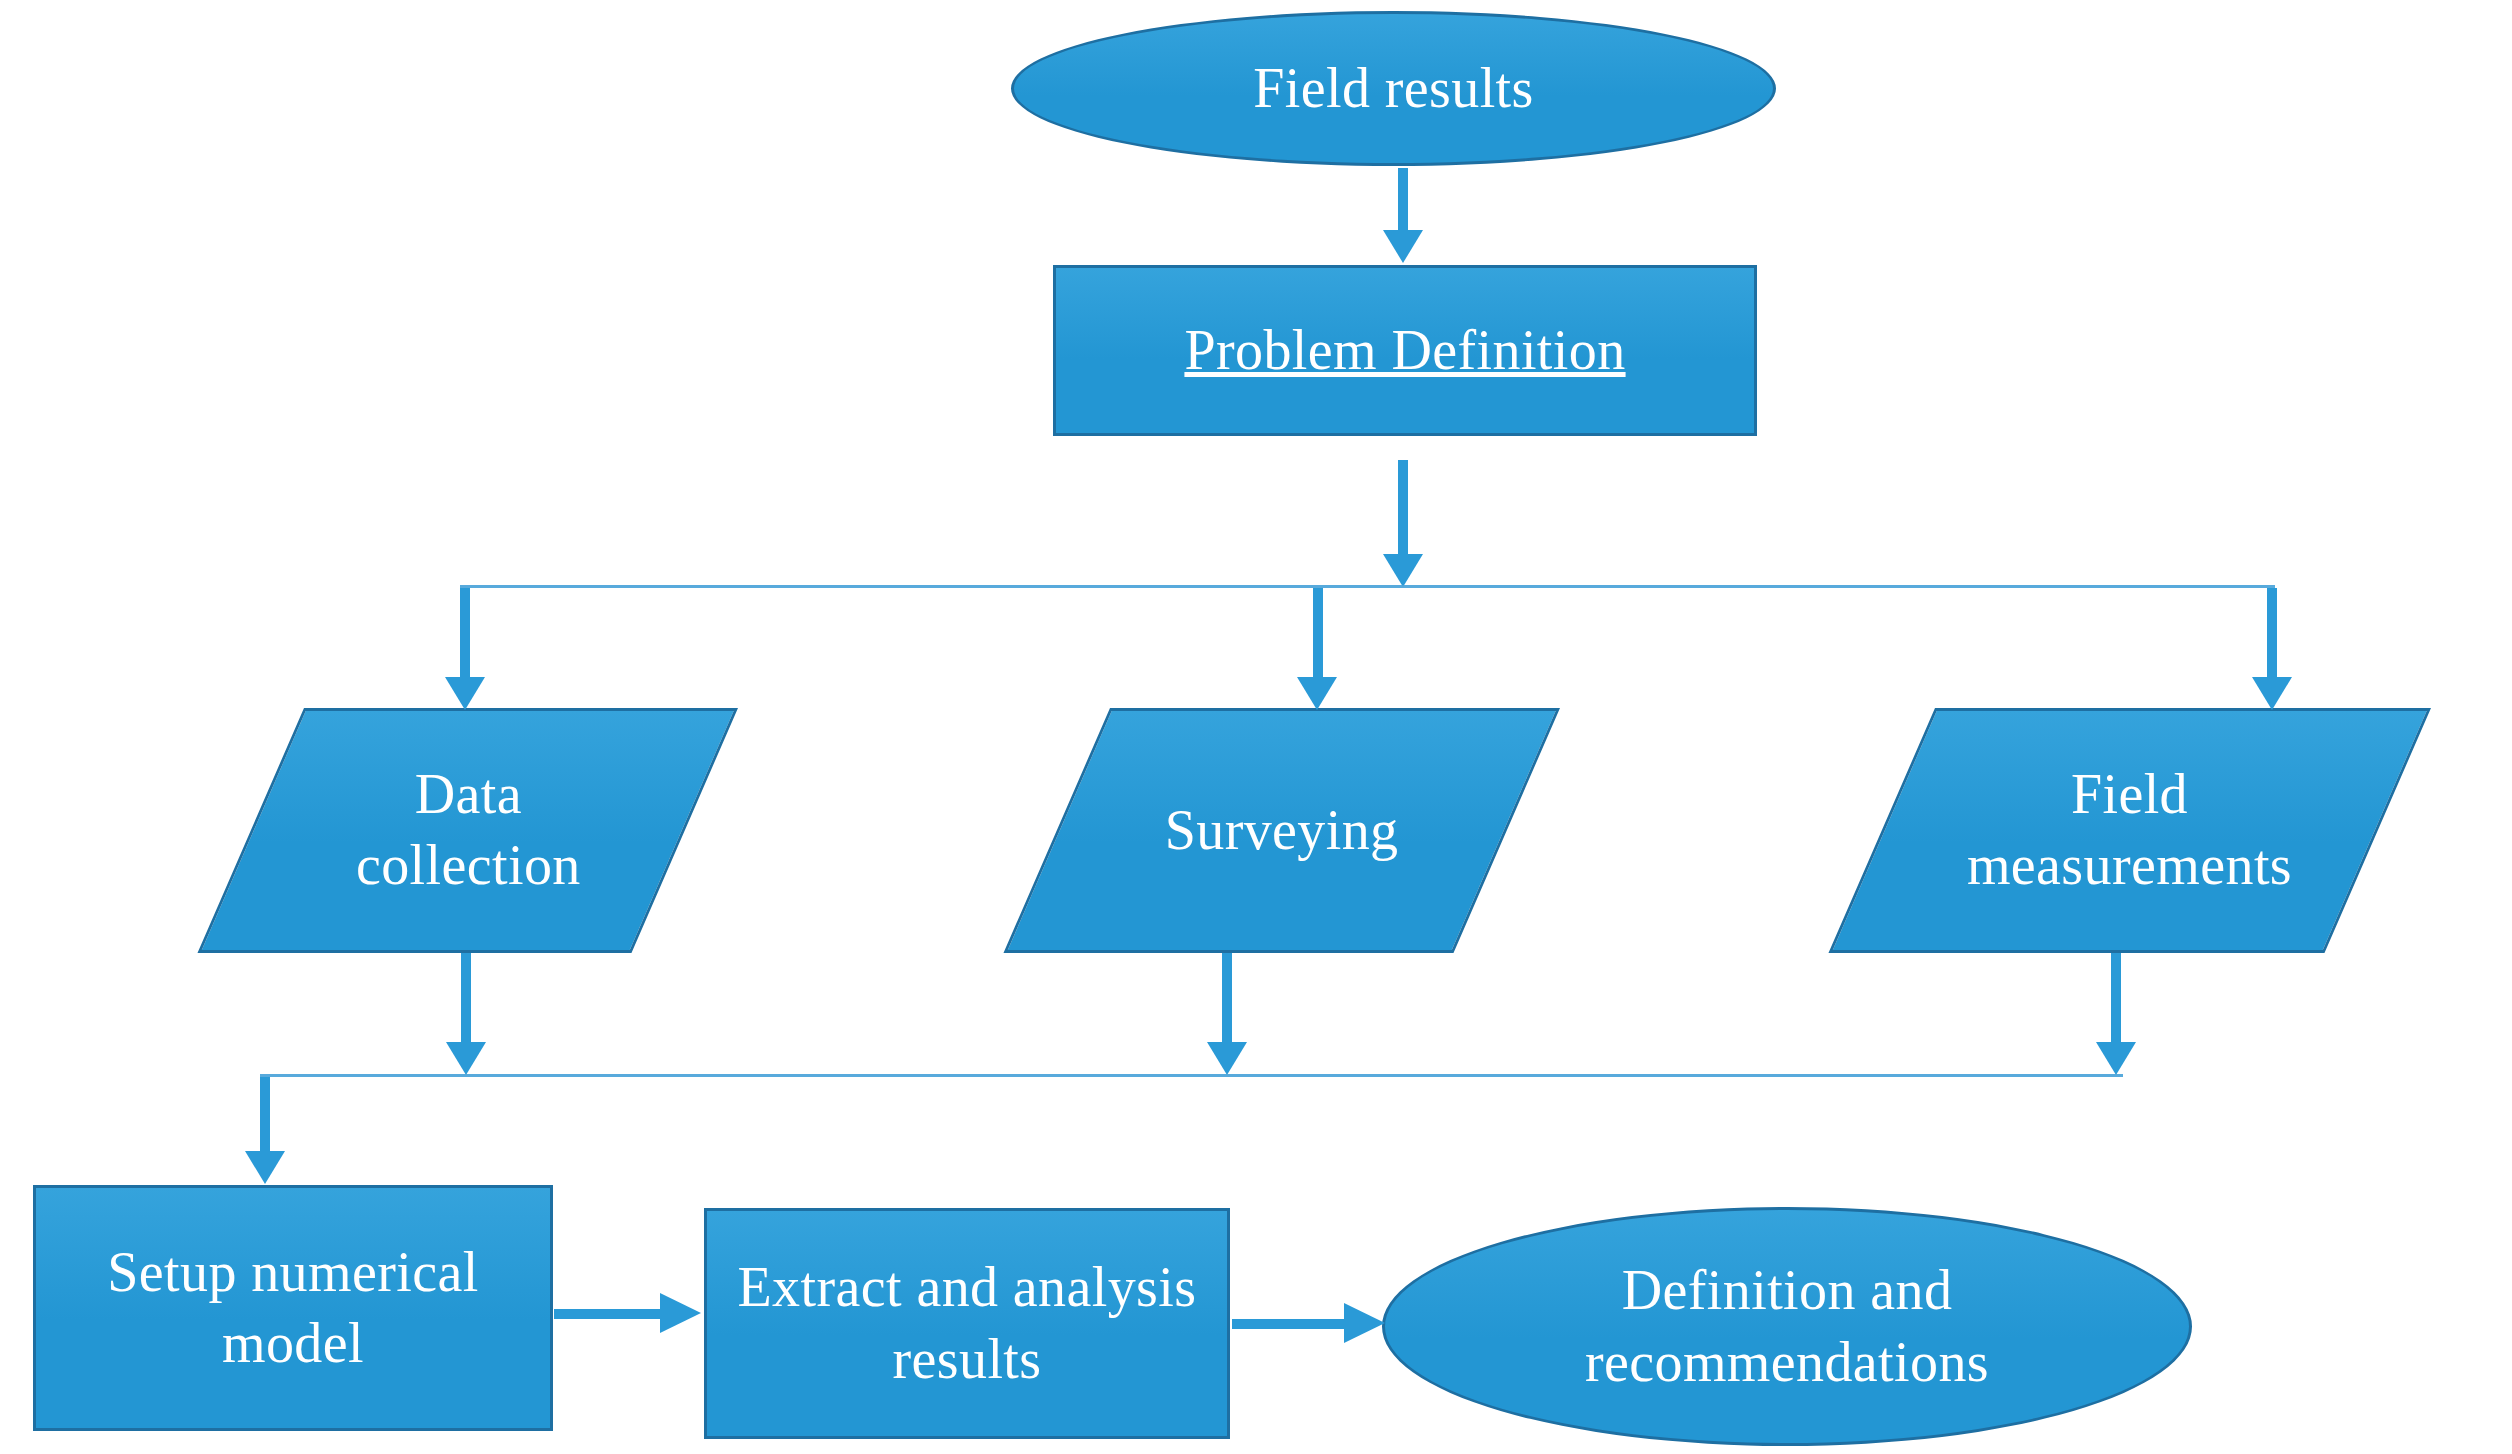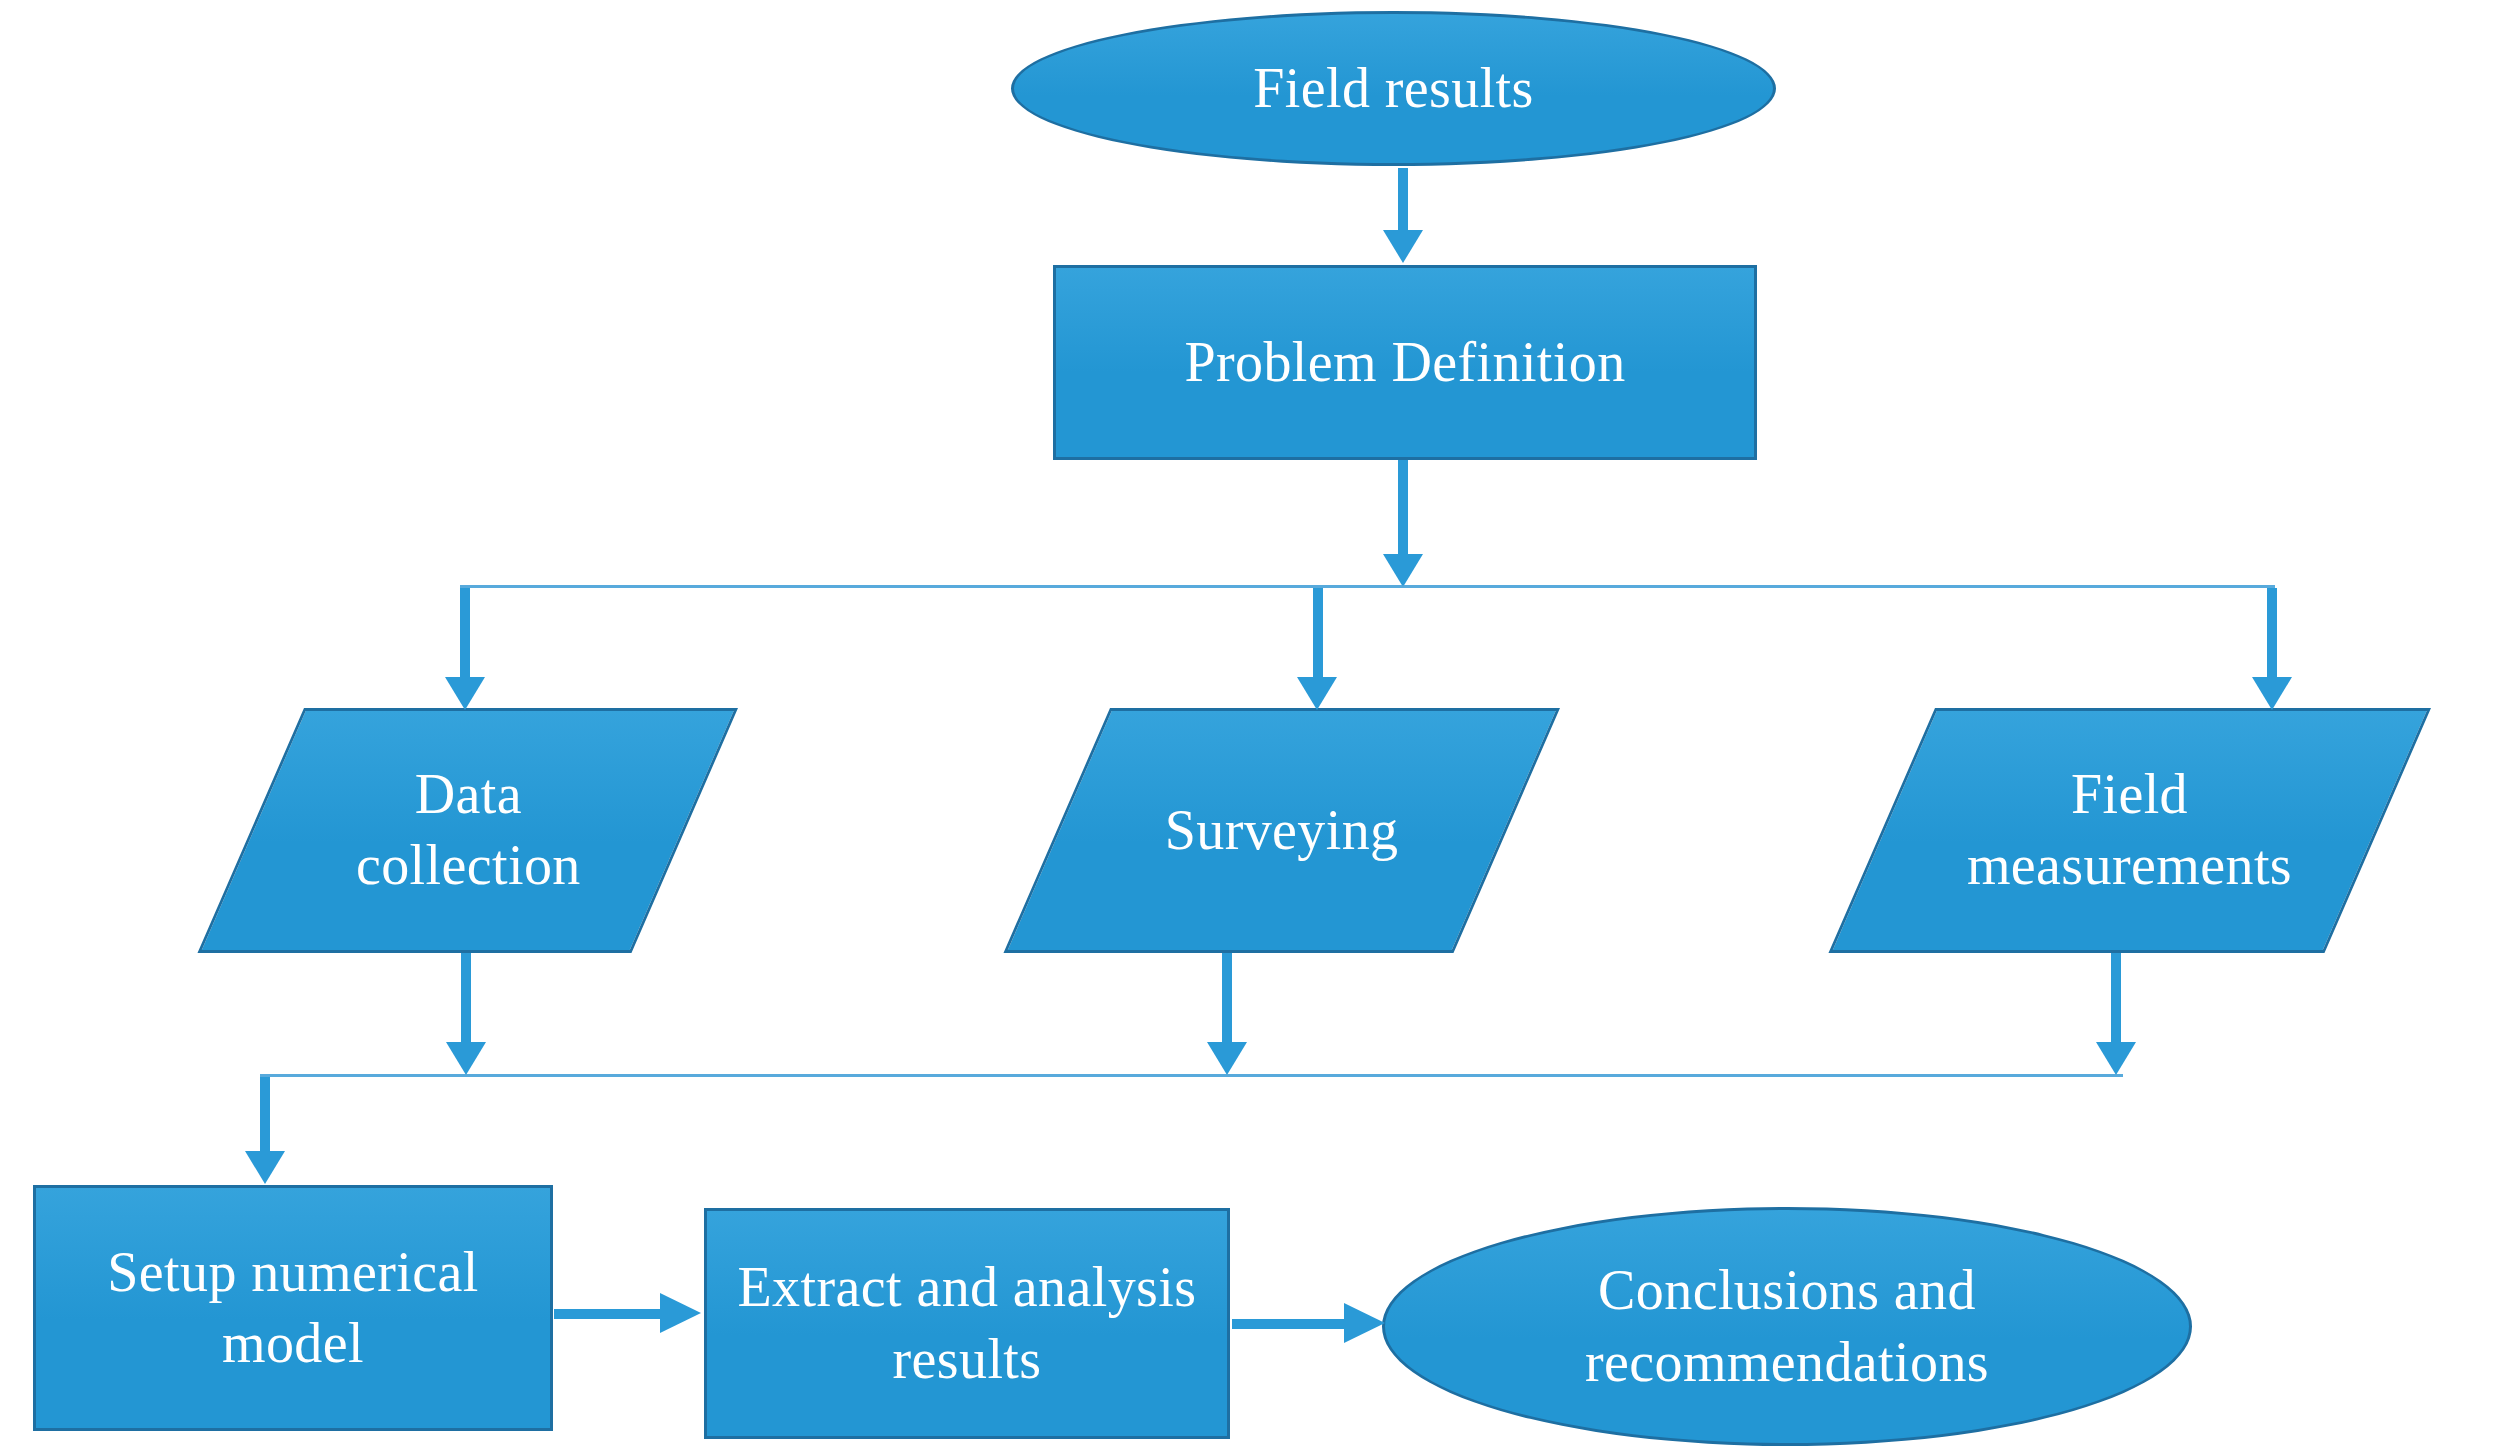--- a/index.html
+++ b/index.html
@@ -46,21 +46,21 @@
 </style>
 </head>
 <body>
 
 <div class="canvas">
 
   <div class="node ellipse" style="left:1011px;top:11.4px;width:765px;height:155px;">
     <span class="label">Field results</span>
   </div>
 
-  <div class="node" style="left:1053px;top:265px;width:704px;height:195px;">
+  <div class="node" style="left:1053px;top:265px;width:704px;height:171px;text-decoration:underline;">
     <span class="label">Problem Definition</span>
   </div>
 
   <div class="node para" style="left:304px;top:708px;width:434px;height:245px;">
     <span class="label">Data
 collection</span>
   </div>
 
   <div class="node para" style="left:1110px;top:708px;width:450px;height:245px;">
     <span class="label">Surveying</span>
@@ -75,21 +75,21 @@
     <span class="label">Setup numerical
 model</span>
   </div>
 
   <div class="node" style="left:704px;top:1208px;width:526px;height:231px;">
     <span class="label">Extract and analysis
 results</span>
   </div>
 
   <div class="node ellipse" style="left:1382px;top:1207px;width:810px;height:239px;">
-    <span class="label">Conclusions and
+    <span class="label">Definition and
 recommendations</span>
   </div>
 
   <div class="vstem" style="left:1398px;top:168px;height:64px;"></div>
   <div class="head-down" style="left:1383px;top:230px;"></div>
 
   <div class="vstem" style="left:1398px;top:460px;height:94px;"></div>
   <div class="head-down" style="left:1383px;top:554px;"></div>
 
   <div class="cline" style="left:460px;top:585px;width:1815px;"></div>

